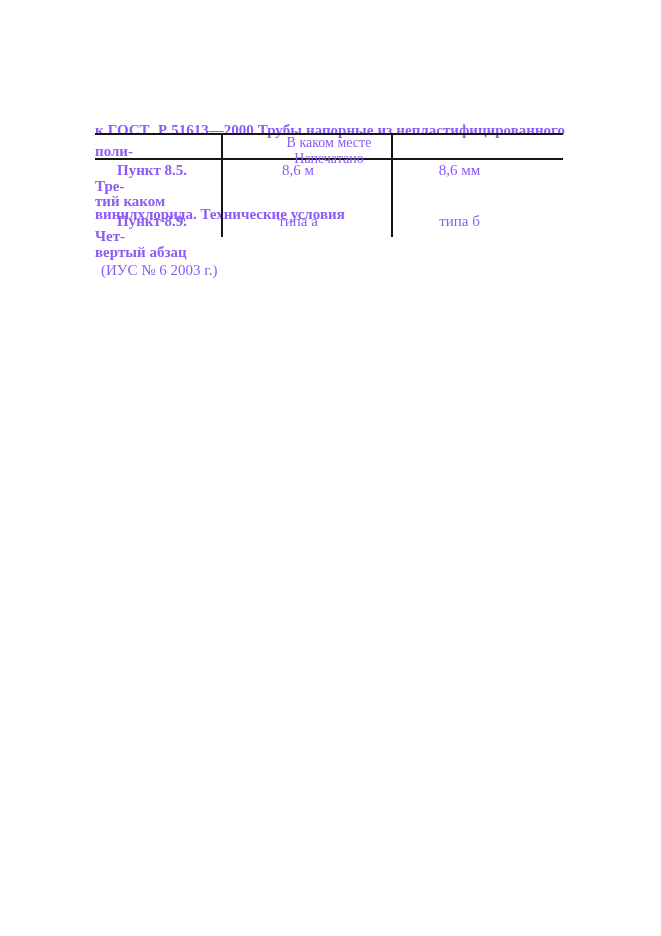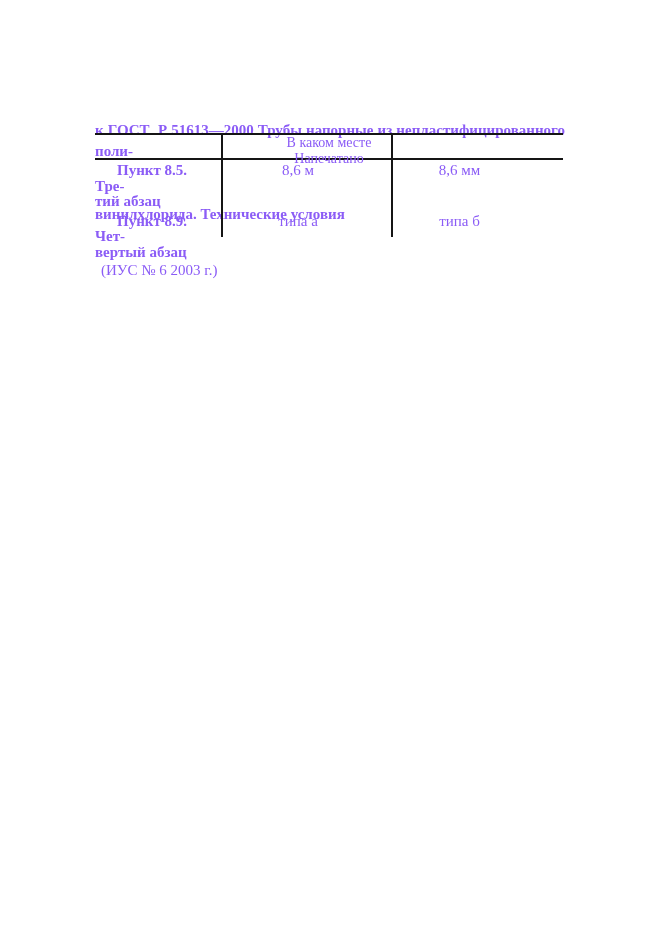--- a/index.html
+++ b/index.html
@@ -91,21 +91,21 @@
     <div class="thead">
       <div class="c1">В каком месте</div>
       <div class="c2">Напечатано</div>
     </div>
 
     <div class="tbody">
 
       <div class="trow">
         <div class="c1">
           <span>Пункт 8.5. Тре-</span>
-          <div class="wrapline">тий абзац</div>
+          <div class="wrapline">тий каком</div>
         </div>
         <div class="c2">8,6 м</div>
         <div class="c3">8,6 мм</div>
       </div>
 
       <div class="trow">
         <div class="c1">
           <span>Пункт 8.9. Чет-</span>
           <div class="wrapline">вертый абзац</div>
         </div>

